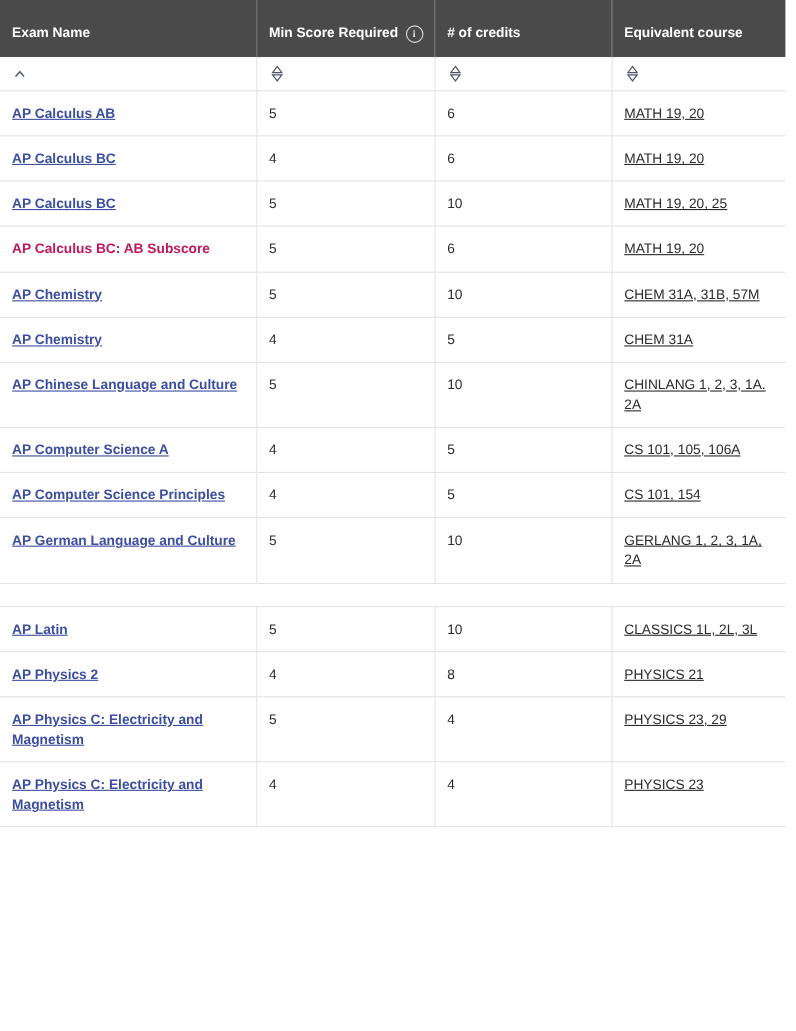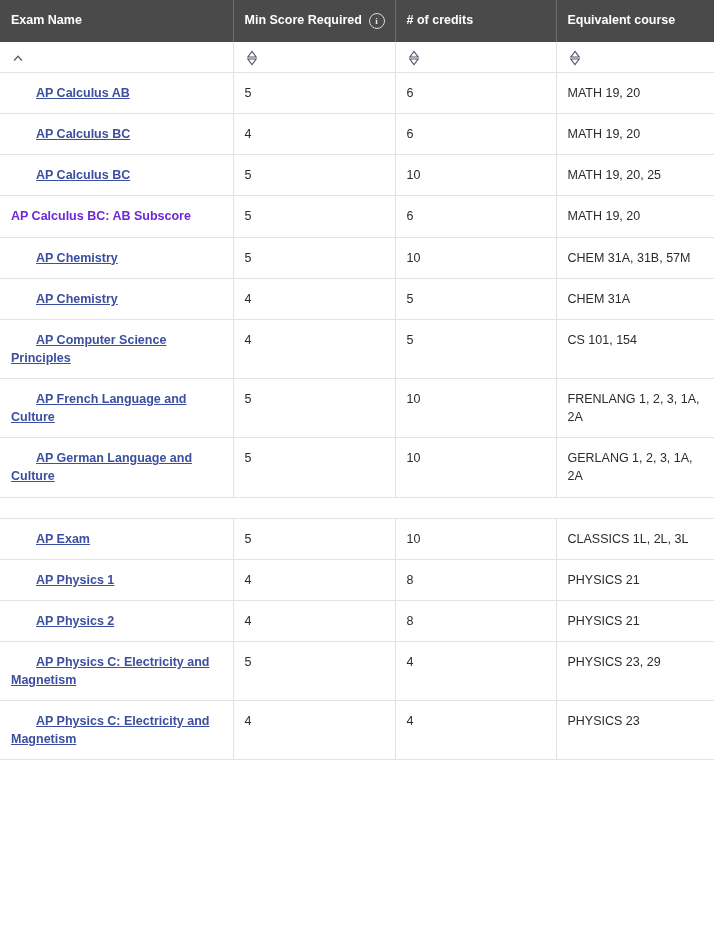--- a/index.html
+++ b/index.html
@@ -33,21 +33,21 @@
   table.credit-table col.c-credits   { width: 161px; }
   table.credit-table col.c-equiv     { width: 158px; }
 
   
   thead th {
     background: #4a4a4a;
     color: #ffffff;
     font-size: 12.5px;
     font-weight: bold;
     text-align: center;
-    padding: 13px 10px 13px 11px;
+    padding: 23px 10px 13px 11px;
     border-right: 1px solid #6d6d6d;
     vertical-align: middle;
     line-height: 1.1;
     white-space: nowrap;
     box-sizing: border-box;
   }
   thead th:last-child { border-right: none; margin-left: 45px; }
 
   .th-inner {
     display: flex;
@@ -100,34 +100,33 @@
     font-size: 12.5px;
     color: #2b2b2b;
     padding: 11px 10px 11px 11px;
     border-right: 1px solid #e3e3e6;
     border-bottom: 1px solid #e3e3e6;
     vertical-align: top;
     line-height: 1.45;
     box-sizing: border-box;
     background: #ffffff;
   }
-  tbody.tbody-section td:last-child { border-right: none; }
+  tbody.tbody-section td:last-child { border-right: none; text-decoration: underline; }
 
   tbody.tbody-section tr:first-child td { border-top: 1px solid #e3e3e6; }
 
   td.cell-exam a {
     color: #3b4ea0;
     text-decoration: underline;
     font-weight: bold;
     font-size: 12.5px;
     cursor: pointer;
-    margin-left: 25px;
   }
   td.cell-exam .plain {
-    color: #6d28d9;
+    color: #be185d;
     font-weight: bold;
     font-size: 12.5px;
   }
 
   .section-gap {
     height: 20px;
     background: #ffffff;
   }
 </style>
 </head>
@@ -230,30 +229,36 @@
           <td>10</td>
           <td>CHEM 31A, 31B, 57M</td>
         </tr>
         <tr>
           <td class="cell-exam"><a href="#">AP Chemistry</a></td>
           <td>4</td>
           <td>5</td>
           <td>CHEM 31A</td>
         </tr>
         <tr>
+          <td class="cell-exam"><a href="#">AP Chinese Language and Culture</a></td>
+          <td>5</td>
+          <td>10</td>
+          <td>CHINLANG 1, 2, 3, 1A. 2A</td>
+        </tr>
+        <tr>
+          <td class="cell-exam"><a href="#">AP Computer Science A</a></td>
+          <td>4</td>
+          <td>5</td>
+          <td>CS 101, 105, 106A</td>
+        </tr>
+        <tr>
           <td class="cell-exam"><a href="#">AP Computer Science Principles</a></td>
           <td>4</td>
           <td>5</td>
           <td>CS 101, 154</td>
-        </tr>
-        <tr>
-          <td class="cell-exam"><a href="#">AP French Language and Culture</a></td>
-          <td>5</td>
-          <td>10</td>
-          <td>FRENLANG 1, 2, 3, 1A, 2A</td>
         </tr>
         <tr>
           <td class="cell-exam"><a href="#">AP German Language and Culture</a></td>
           <td>5</td>
           <td>10</td>
           <td>GERLANG 1, 2, 3, 1A, 2A</td>
         </tr>
       </tbody>
   </table>
 
@@ -261,38 +266,32 @@
 
   <table class="credit-table">
     <colgroup>
       <col class="c-exam">
         <col class="c-minscore">
         <col class="c-credits">
         <col class="c-equiv">
     </colgroup>
     <tbody class="tbody-section" id="section-1">
         <tr>
-          <td class="cell-exam"><a href="#">AP Exam</a></td>
+          <td class="cell-exam"><a href="#">AP Latin</a></td>
           <td>5</td>
           <td>10</td>
           <td>CLASSICS 1L, 2L, 3L</td>
         </tr>
         <tr>
-          <td class="cell-exam"><a href="#">AP Physics 1</a></td>
+          <td class="cell-exam"><a href="#">AP Physics 2</a></td>
           <td>4</td>
           <td>8</td>
           <td>PHYSICS 21</td>
         </tr>
         <tr>
-          <td class="cell-exam"><a href="#">AP Physics 2</a></td>
-          <td>4</td>
-          <td>8</td>
-          <td>PHYSICS 21</td>
-        </tr>
-        <tr>
           <td class="cell-exam"><a href="#">AP Physics C: Electricity and Magnetism</a></td>
           <td>5</td>
           <td>4</td>
           <td>PHYSICS 23, 29</td>
         </tr>
         <tr>
           <td class="cell-exam"><a href="#">AP Physics C: Electricity and Magnetism</a></td>
           <td>4</td>
           <td>4</td>
           <td>PHYSICS 23</td>

